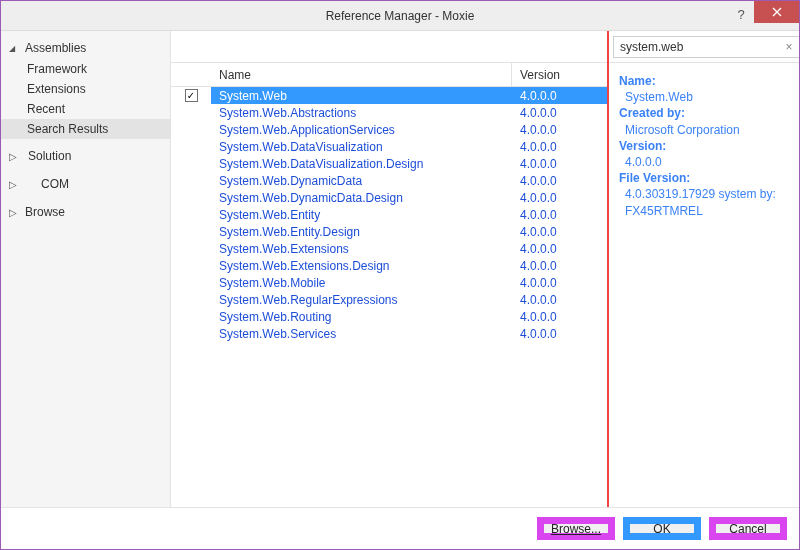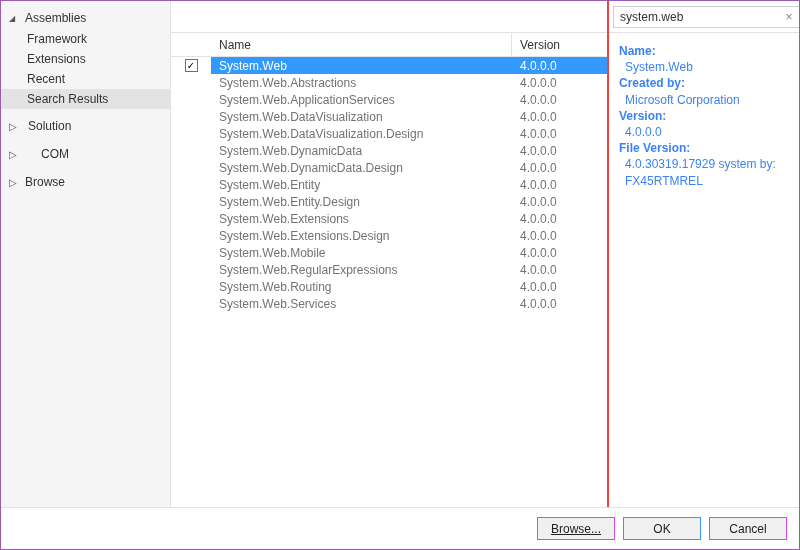--- a/index.html
+++ b/index.html
@@ -61,21 +61,21 @@
   .columns {
     display: flex; height: 24px; border-bottom: 1px solid #e3e3e3;
     font-size: 12px; color: #333; align-items: center;
   }
   .chk-cell { width: 40px; display:flex; align-items:center; justify-content:center; height:100%; }
   .col-name { flex: 1; padding-left: 8px; border-right: 1px solid #e3e3e3; height:100%; display:flex; align-items:center; }
   .col-ver { width: 95px; padding-left: 8px; height:100%; display:flex; align-items:center; }
   .rows { flex:1; overflow:auto; }
   .row {
     display: flex; height: 17px; align-items: center; cursor: pointer;
-    color: #737373;
+    color: #1d4ed8;
   }
   .row .name { flex:1; padding-left: 8px; white-space: nowrap; overflow:hidden; text-overflow:ellipsis; }
   .row .ver { width: 95px; padding-left: 8px; }
   .row-selected { background: #3399ff; color: #fff; }
   .row-selected .name, .row-selected .ver { color:#fff; }
   .chk {
     width: 13px; height: 13px; border: 1px solid #707070;
     display: inline-flex; align-items: center; justify-content: center; background:#fff;
     font-size: 10px; line-height: 1; color:#000;
   }
@@ -97,30 +97,39 @@
   .searchbox .mag { width:18px; text-align:center; color:#555; cursor:pointer; }
   .detail-body { padding: 10px 10px; color:#3b82f6; line-height: 1.35; }
   .detail-body .lbl { font-weight: bold; }
   .detail-body .val { padding-left: 6px; }
   .footer {
     height: 42px; border-top: 1px solid #e3e3e3;
     display:flex; align-items:center; justify-content:flex-end; gap:8px; padding-right:12px;
     background:#fff;
   }
   .btn {
-    min-width: 78px; height: 23px; border:1px solid #d946ef; background:#f0f0f0;
+    min-width: 78px; height: 23px; border:7px solid #d946ef; background:#f0f0f0;
     display:flex; align-items:center; justify-content:center; cursor:pointer;
     font-size:12px; color:#222;
   }
   .btn-default { border-color:#3399ff; }
 </style>
 </head>
 <body>
 
 <div class="window">
+  <div class="titlebar">
+    <div class="title">Reference Manager - Moxie</div>
+    <div class="help-icon">?</div>
+    <div class="close-btn">
+      <svg width="10" height="10" viewBox="0 0 10 10">
+          <path d="M1 1 L9 9 M9 1 L1 9" stroke="#fff" stroke-width="1.4"></path>
+        </svg>
+    </div>
+  </div>
 
   <div class="body">
     <div class="sidebar" id="sidebar">
         <div class="tree-item">
           <span class="arrow" style="font-size: 8px;">◢</span>
           <span style="margin-left: 4px;">Assemblies</span>
         </div>
         <div class="tree-sub">Framework</div>
         <div class="tree-sub">Extensions</div>
         <div class="tree-sub">Recent</div>

